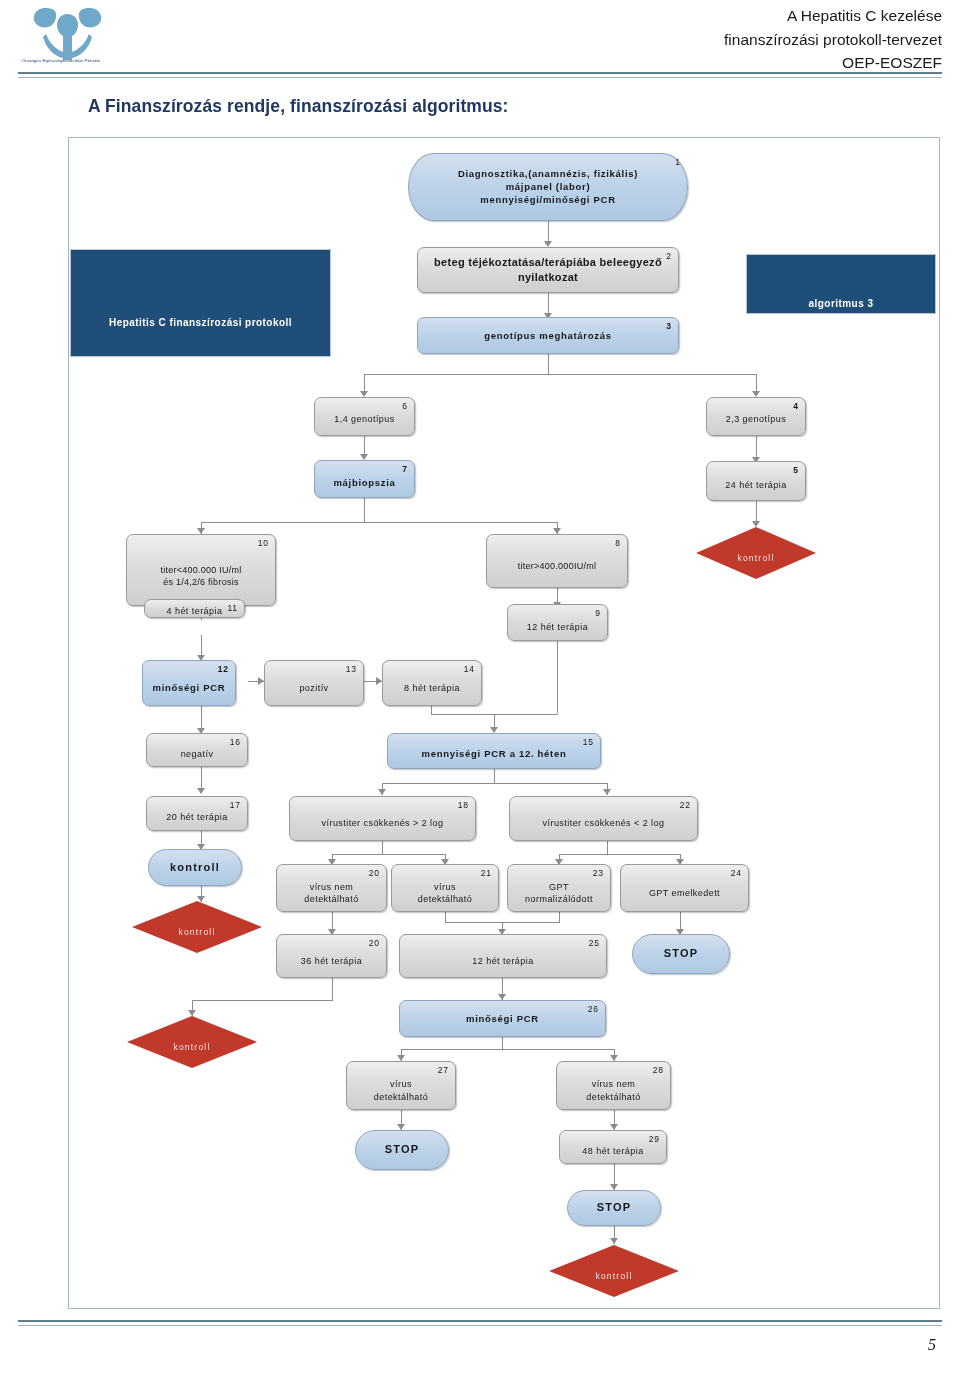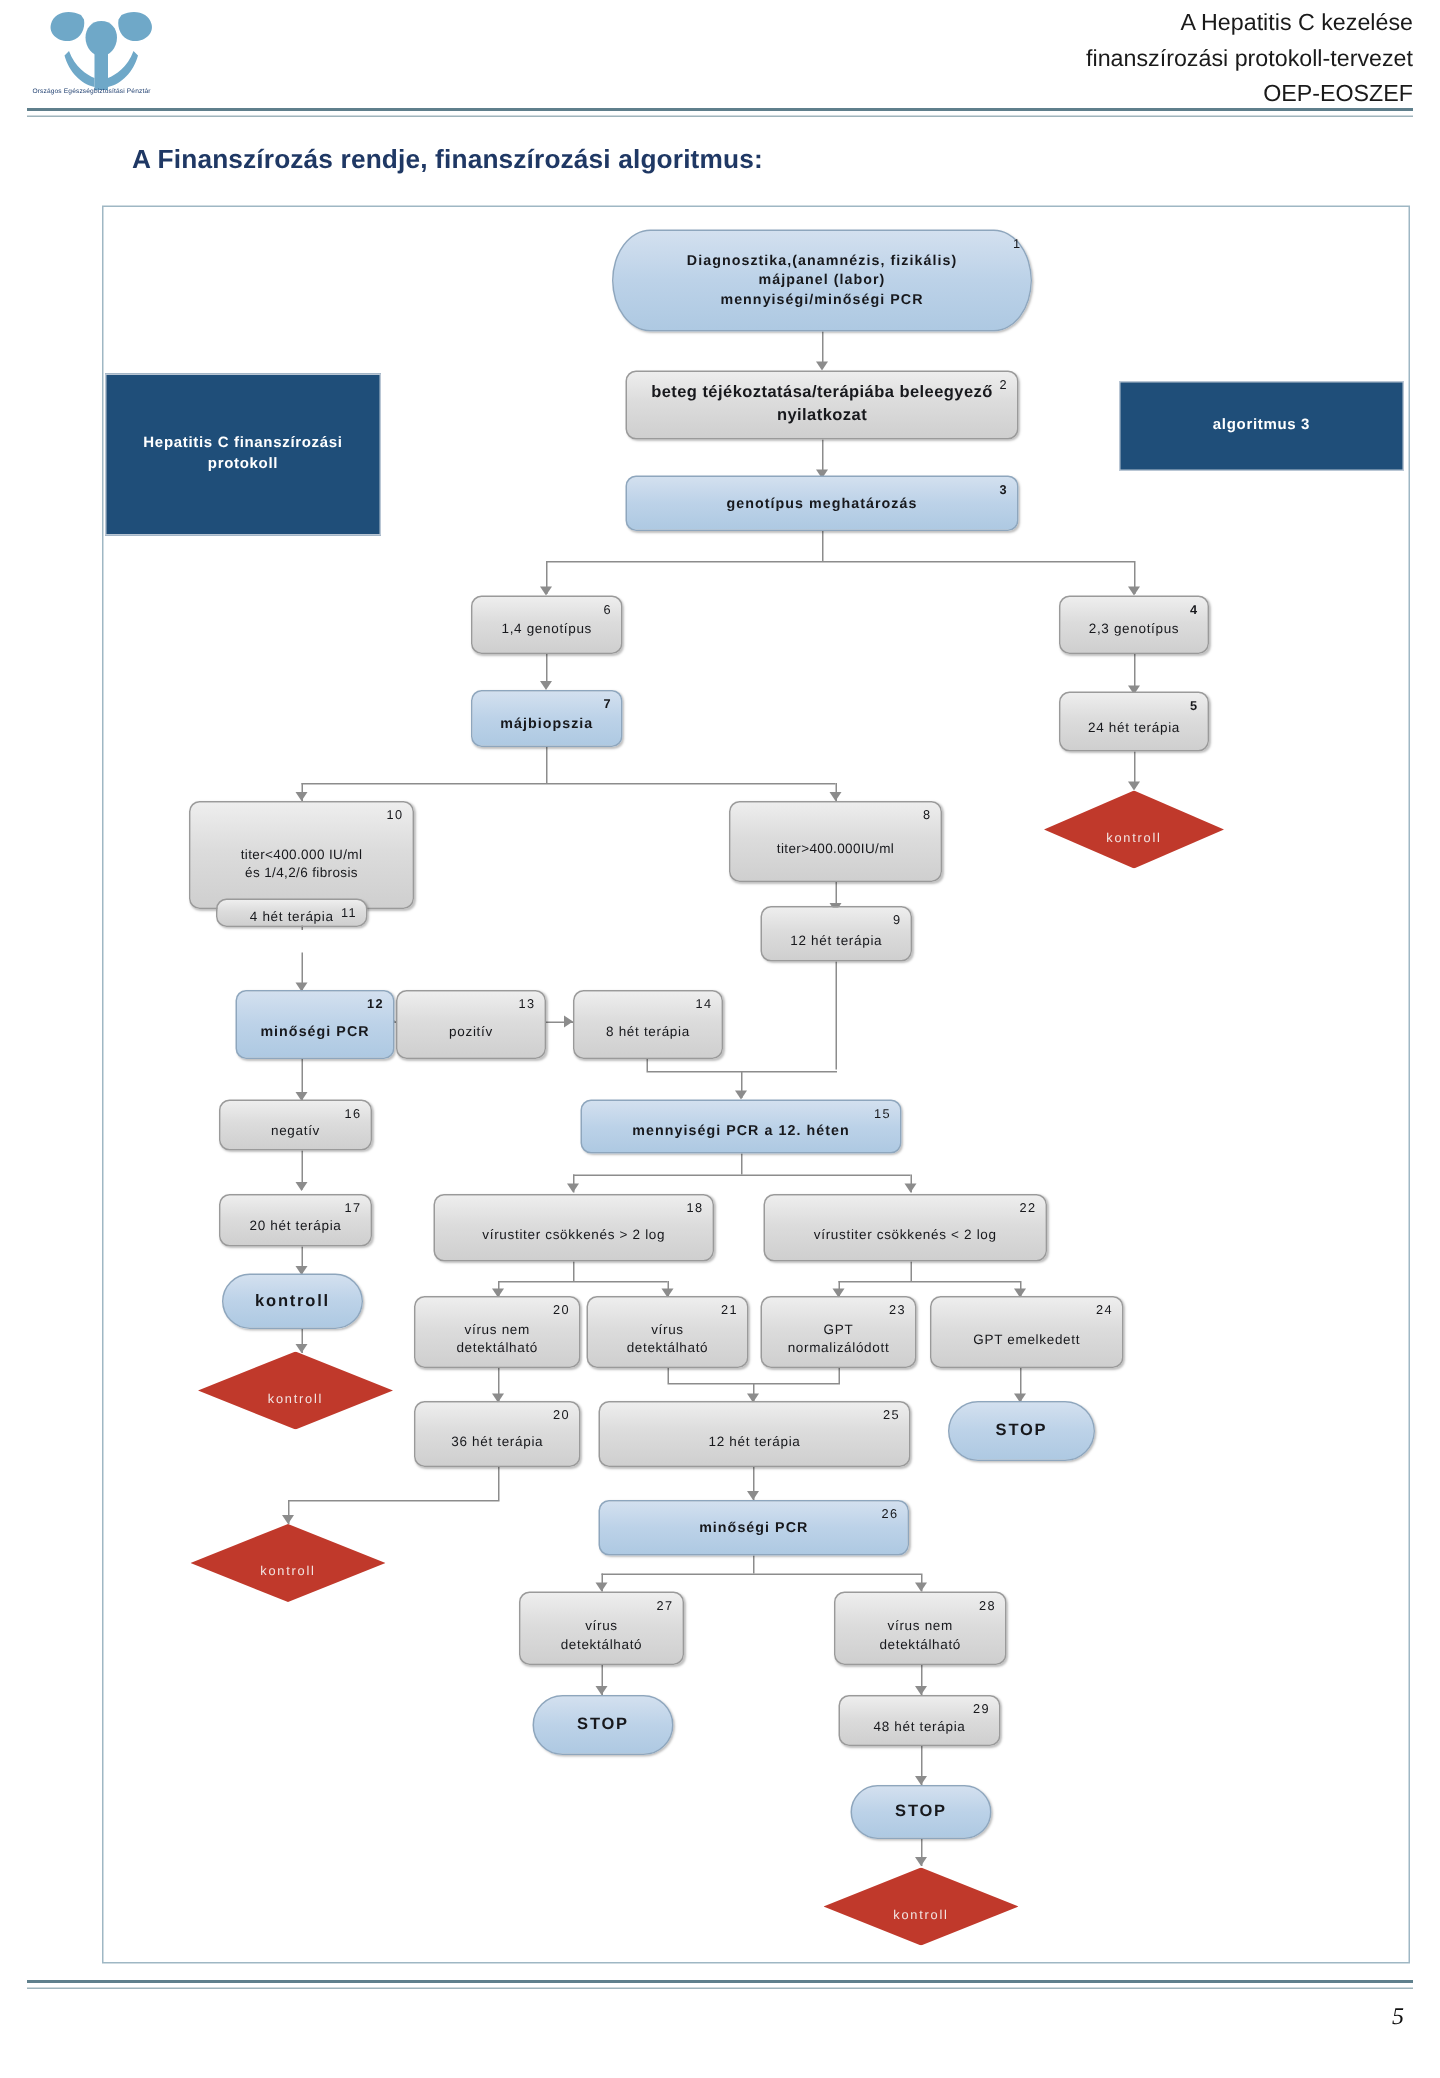--- a/index.html
+++ b/index.html
@@ -36,21 +36,21 @@
     background:linear-gradient(180deg,#eeeeee 0%,#dcdcdc 45%,#cfcfcf 100%);
     box-shadow:1px 1px 1.5px rgba(0,0,0,.25);
   }
   .box.blue{
     background:linear-gradient(180deg,#d3e0ef 0%,#bcd2e8 50%,#aec9e2 100%);
     border:1px solid #8ea6bd;
   }
   .box.term{border-radius:26px;}
   .box.cap{border-radius:30px/40px;}
   .navy{background:#1f4e79;border:1px solid #b9c6d4;}
-  .navy .ctext{color:#ffffff;font-weight:700;}
+  .navy .ctext{color:#ffffff;font-weight:700;margin-top:20px;}
   .diamond{
     position:absolute;box-sizing:border-box;
     background:#c0392b;
     clip-path:polygon(50% 0,100% 50%,50% 100%,0 50%);
   }
   .ctext{
     position:absolute;left:0;right:0;top:50%;transform:translateY(-50%);
     text-align:center;font-size:9px;color:#17181c;line-height:1.38;
     letter-spacing:.45px;padding:0 4px;box-sizing:border-box;
   }
@@ -218,21 +218,21 @@
 
   <div class="ln lnv" style="left:545px;top:972px;height:20px;"></div>
   <div class="arw" style="left:541px;top:986px;"></div>
 
   <div class="ln lnv" style="left:545px;top:1026px;height:26px;"></div>
   <div class="arw" style="left:541px;top:1046px;"></div>
 
   <div class="ln lnv" style="left:545px;top:1088px;height:18px;"></div>
   <div class="arw" style="left:541px;top:1100px;"></div>
 
-  <div class="node navy" style="left:1px;top:111px;width:184px;height:108px;">
+  <div class="node navy" style="left:1px;top:111px;width:261px;height:108px;">
     <div class="ctext lg">Hepatitis C  finanszírozási protokoll</div>
   </div>
 
   <div class="node navy" style="left:677px;top:116px;width:190px;height:60px;">
     <div class="ctext lg">algoritmus 3</div>
   </div>
 
   <div class="node box blue cap" style="left:339px;top:15px;width:280px;height:68px;">
     <span class="num">1</span>
     <div class="ctext b" style="white-space:pre-line;">Diagnosztika,(anamnézis, fizikális)
@@ -289,21 +289,21 @@
   <div class="node box" style="left:75px;top:461px;width:101px;height:19px;">
     <span class="num">11</span>
     <div class="ctext" style="top:62%;">4 hét terápia</div>
   </div>
 
   <div class="node box" style="left:438px;top:466px;width:101px;height:37px;">
     <span class="num">9</span>
     <div class="ctext" style="top:62%;">12 hét terápia</div>
   </div>
 
-  <div class="node box blue" style="left:88px;top:522px;width:106px;height:46px;">
+  <div class="node box blue" style="left:73px;top:522px;width:94px;height:46px;">
     <span class="num b">12</span>
     <div class="ctext b" style="top:62%;">minőségi PCR</div>
   </div>
 
   <div class="node box" style="left:195px;top:522px;width:100px;height:46px;">
     <span class="num">13</span>
     <div class="ctext" style="top:62%;">pozitív</div>
   </div>
 
   <div class="node box" style="left:313px;top:522px;width:100px;height:46px;">

